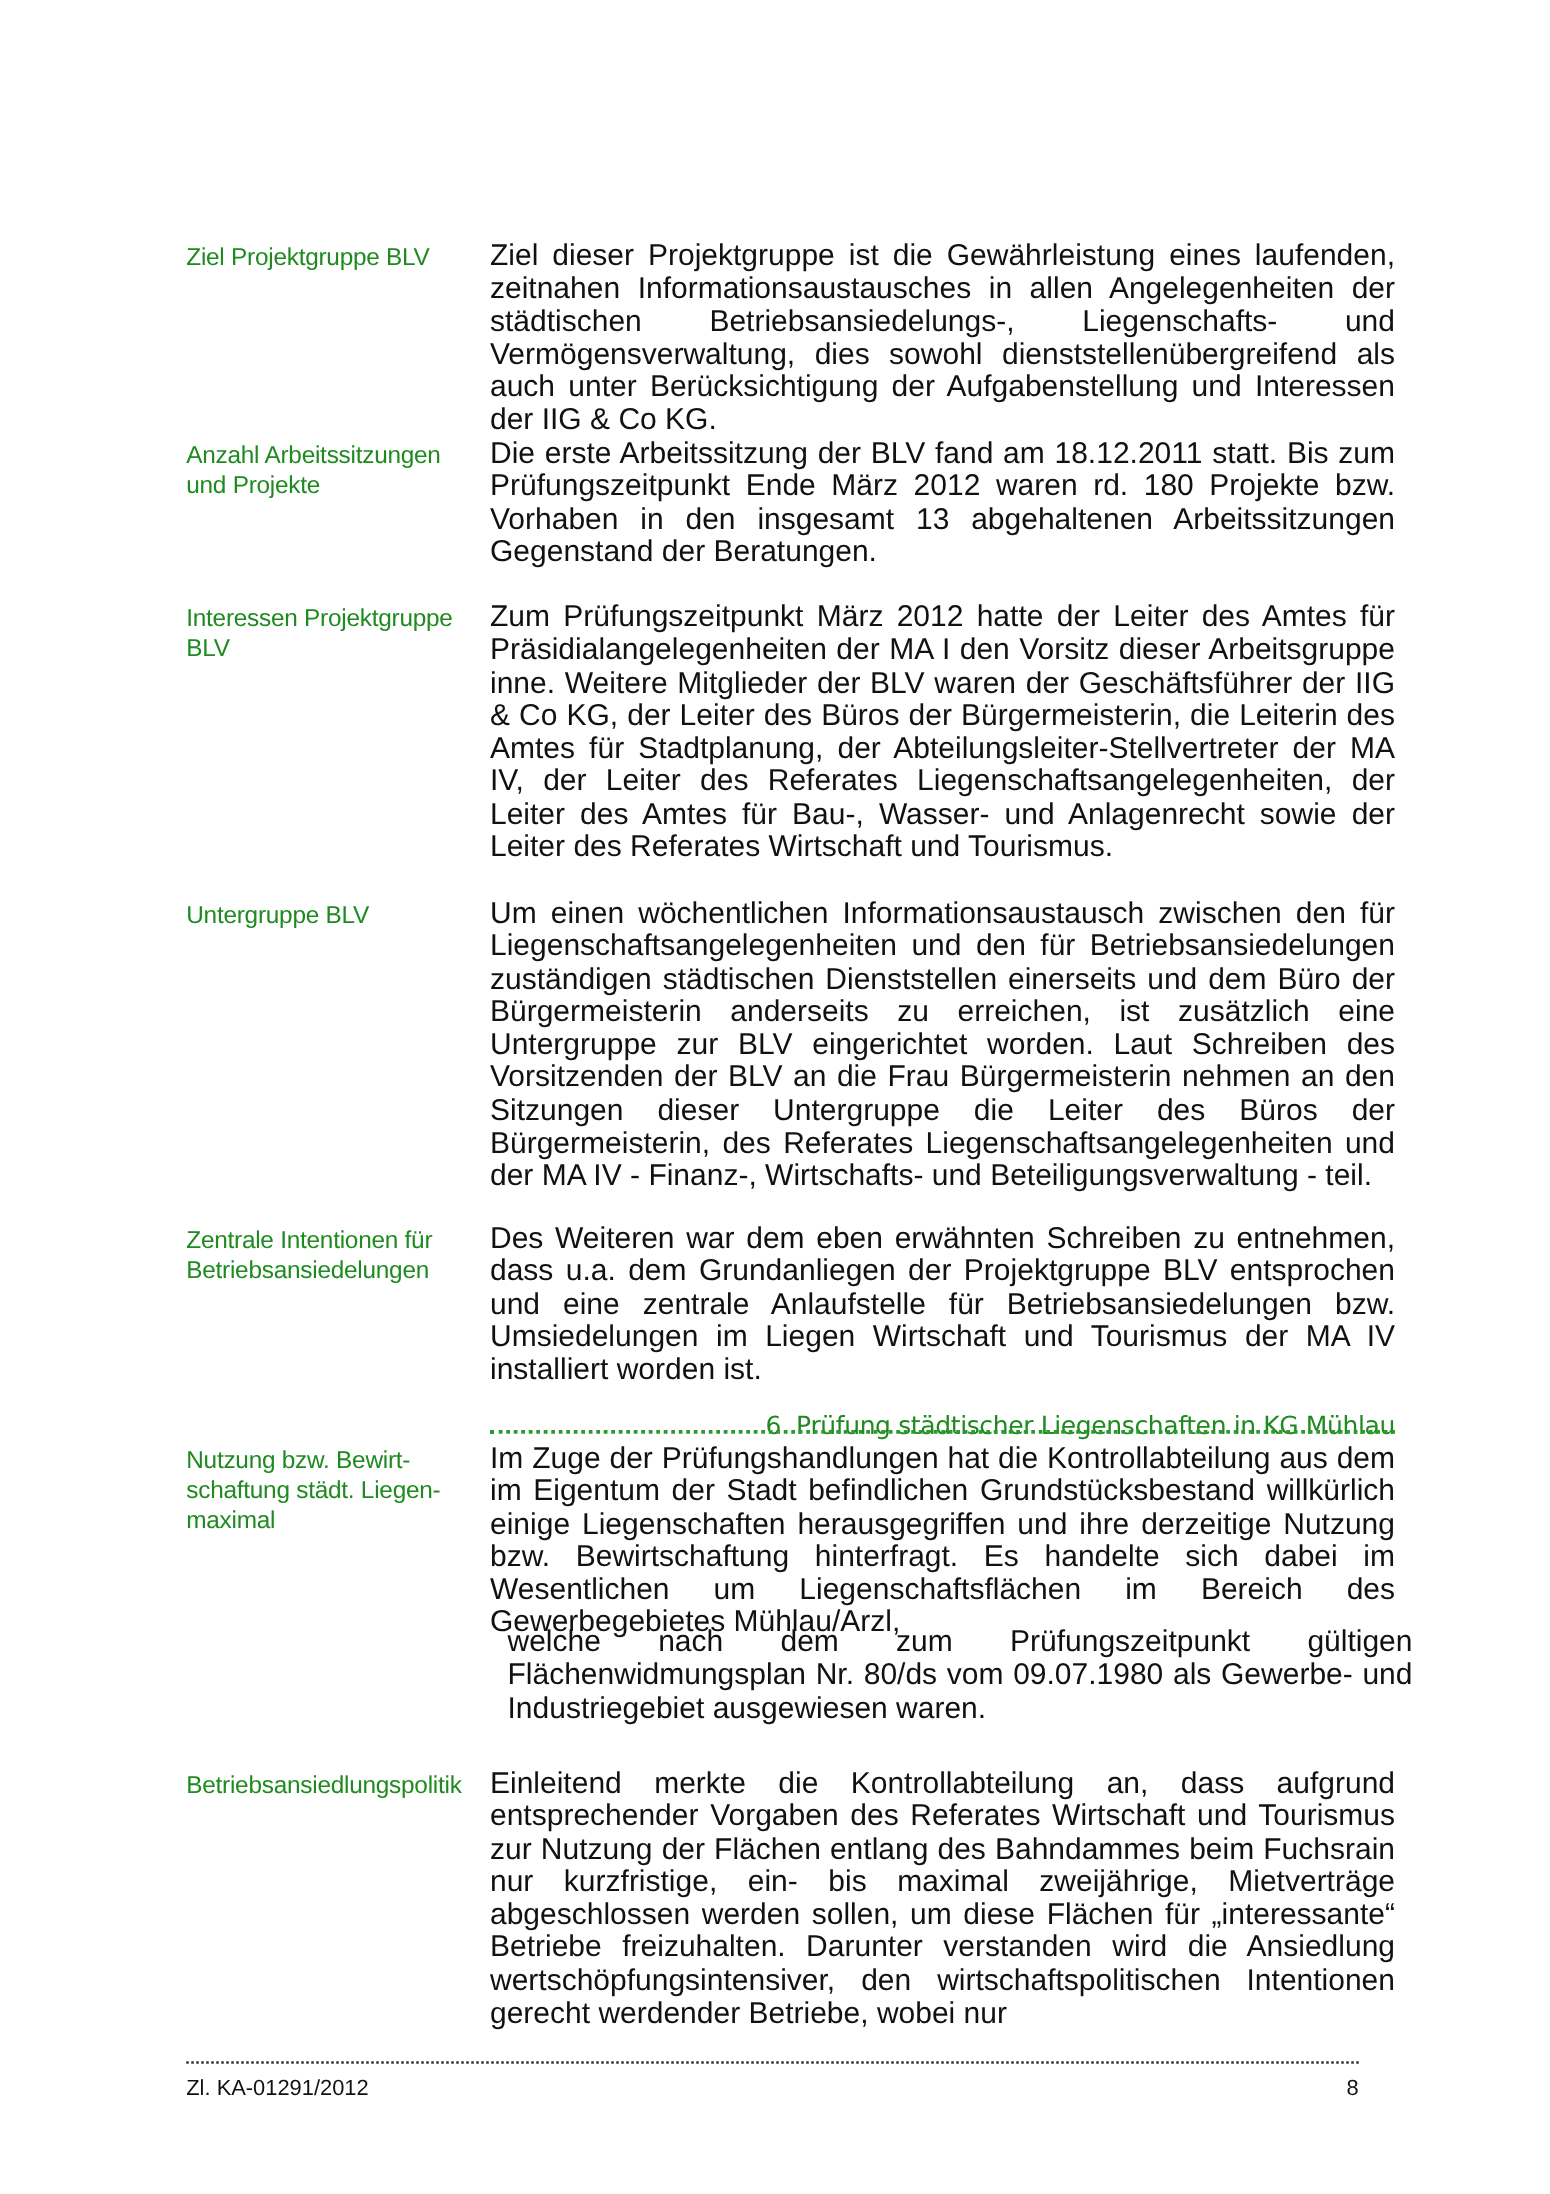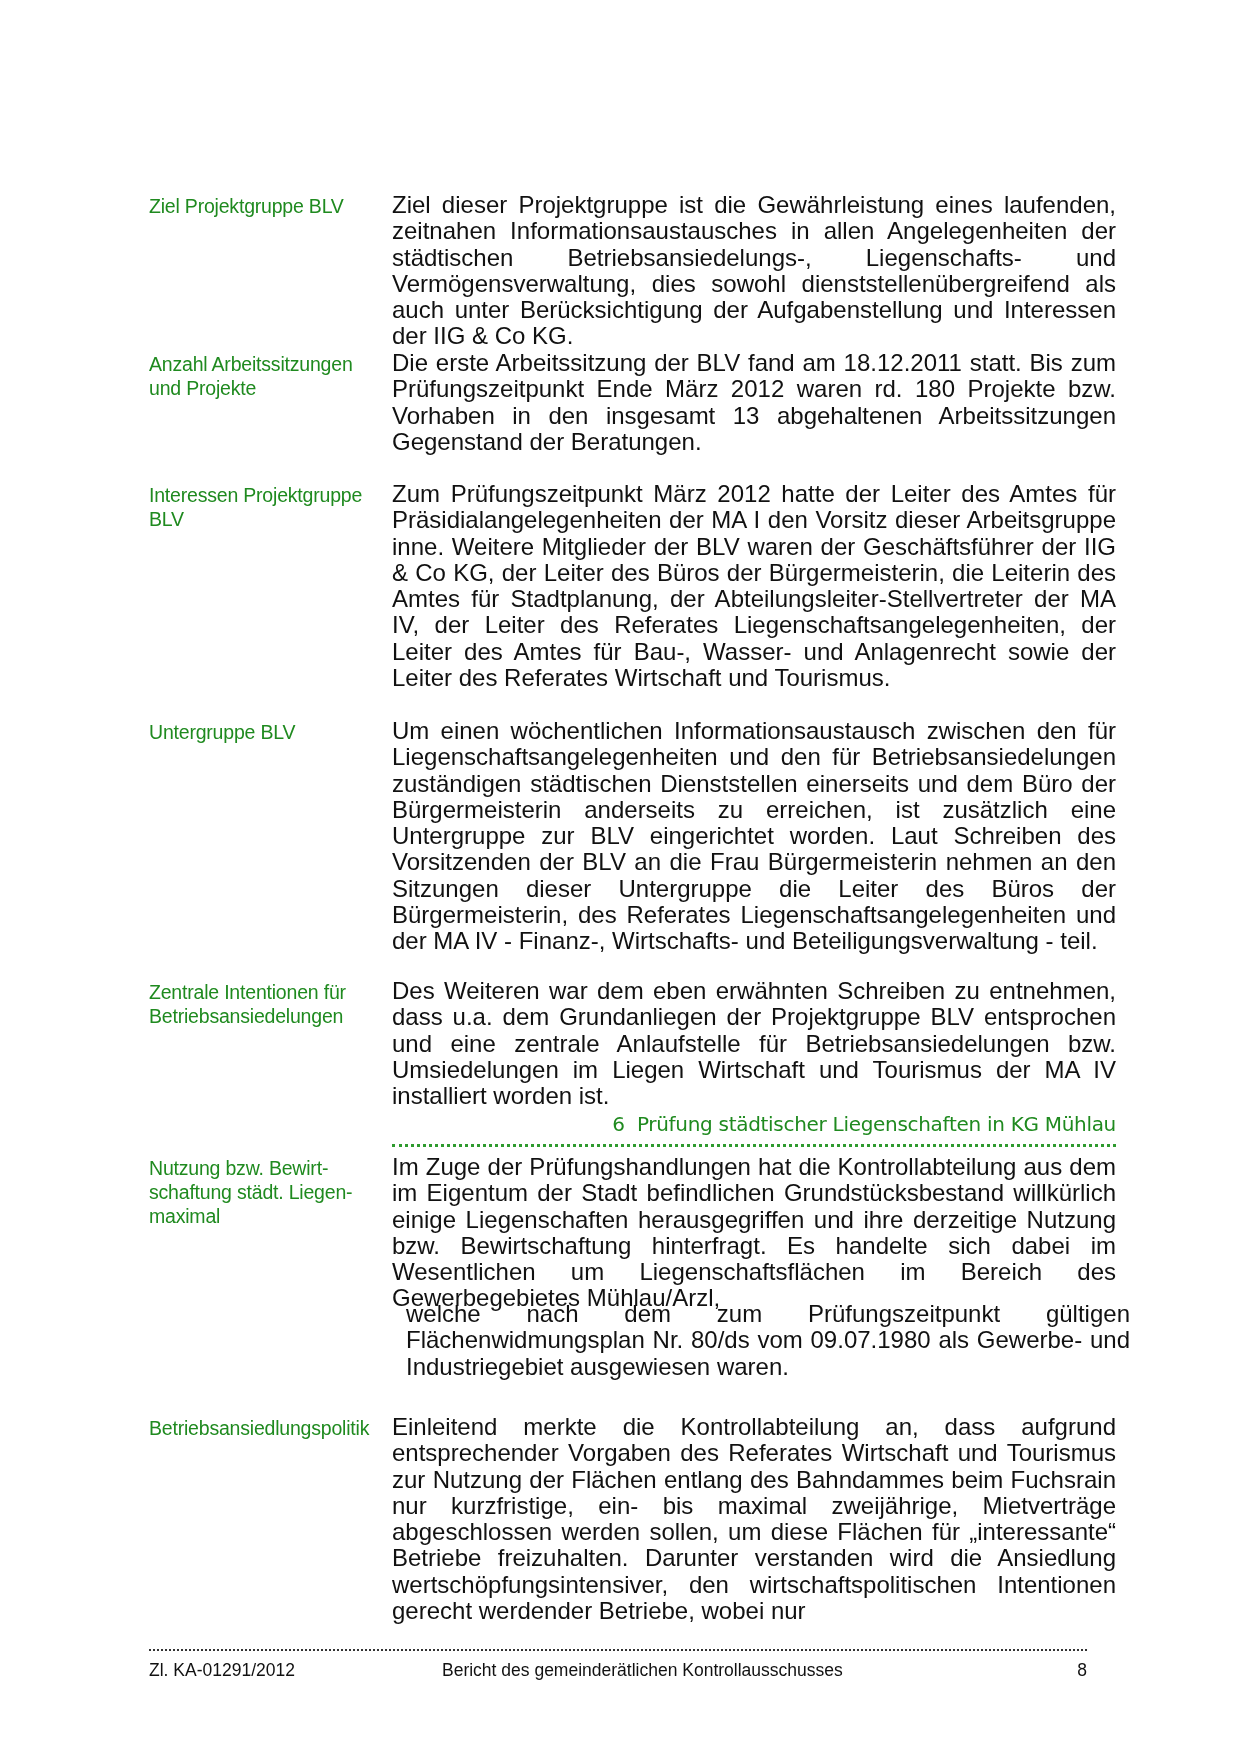--- a/index.html
+++ b/index.html
@@ -120,32 +120,31 @@
   <div class="section" style="top:718px;">
     <div class="margin-label">Untergruppe BLV</div>
     <div class="body-text">Um einen wöchentlichen Informationsaustausch zwischen den für Lie­genschaftsangelegenheiten und den für Betriebsansiedelungen zu­ständigen städtischen Dienststellen einerseits und dem Büro der Bür­germeisterin anderseits zu erreichen, ist zusätzlich eine Untergruppe zur BLV eingerichtet worden. Laut Schreiben des Vorsitzenden der BLV an die Frau Bürgermeisterin nehmen an den Sitzungen dieser Untergruppe die Leiter des Büros der Bürgermeisterin, des Referates Liegenschaftsangelegenheiten und der MA IV - Finanz-, Wirtschafts- und Beteiligungsverwaltung - teil.</div>
   </div>
 
   <div class="section" style="top:978px;">
     <div class="margin-label">Zentrale Intentionen für Betriebsansiedelungen</div>
     <div class="body-text">Des Weiteren war dem eben erwähnten Schreiben zu entnehmen, dass u.a. dem Grundanliegen der Projektgruppe BLV entsprochen und eine zentrale Anlaufstelle für Betriebsansiedelungen bzw. Umsiedelungen im Liegen Wirtschaft und Tourismus der MA IV installiert worden ist.</div>
   </div>
 
-  <div class="heading" style="white-space:pre;">6  Prüfung städtischer Liegenschaften in KG Mühlau</div>
+  <div class="heading" style="white-space:pre;margin-top:16px;">6  Prüfung städtischer Liegenschaften in KG Mühlau</div>
   <div class="heading-rule"></div>
 
   <div class="section" style="top:1154px;">
     <div class="margin-label">Nutzung bzw. Bewirt­schaftung städt. Liegen­maximal</div>
     <div class="body-text">Im Zuge der Prüfungshandlungen hat die Kontrollabteilung aus dem im Eigentum der Stadt befindlichen Grundstücksbestand willkürlich einige Liegenschaften herausgegriffen und ihre derzeitige Nutzung bzw. Be­wirtschaftung hinterfragt. Es handelte sich dabei im Wesentlichen um Liegenschaftsflächen im Bereich des Gewerbegebietes Mühlau/Arzl,</div>
     <div class="body-text" style="top:147px;margin-left:14px;">welche nach dem zum Prüfungszeitpunkt gültigen Flächenwidmungs­plan Nr. 80/ds vom 09.07.1980 als Gewerbe- und Industriegebiet aus­gewiesen waren.</div>
   </div>
 
   <div class="section" style="top:1414px;">
     <div class="margin-label">Betriebsansiedlungs­politik</div>
     <div class="body-text">Einleitend merkte die Kontrollabteilung an, dass aufgrund entsprechen­der Vorgaben des Referates Wirtschaft und Tourismus zur Nutzung der Flächen entlang des Bahndammes beim Fuchsrain nur kurzfristige, ein- bis maximal zweijährige, Mietverträge abgeschlossen werden sollen, um diese Flächen für „interessante“ Betriebe freizuhalten. Darunter verstanden wird die Ansiedlung wertschöpfungsintensiver, den wirt­schaftspolitischen Intentionen gerecht werdender Betriebe, wobei nur</div>
   </div>
 
   <div class="footer-rule"></div>
   <div class="footer-left">Zl. KA-01291/2012</div>
-  <div class="footer-center">Bericht des gemeinderätlichen Kontrollausschusses</div>
   <div class="footer-right">8</div>
 
 </div>
 
 </body></html>

